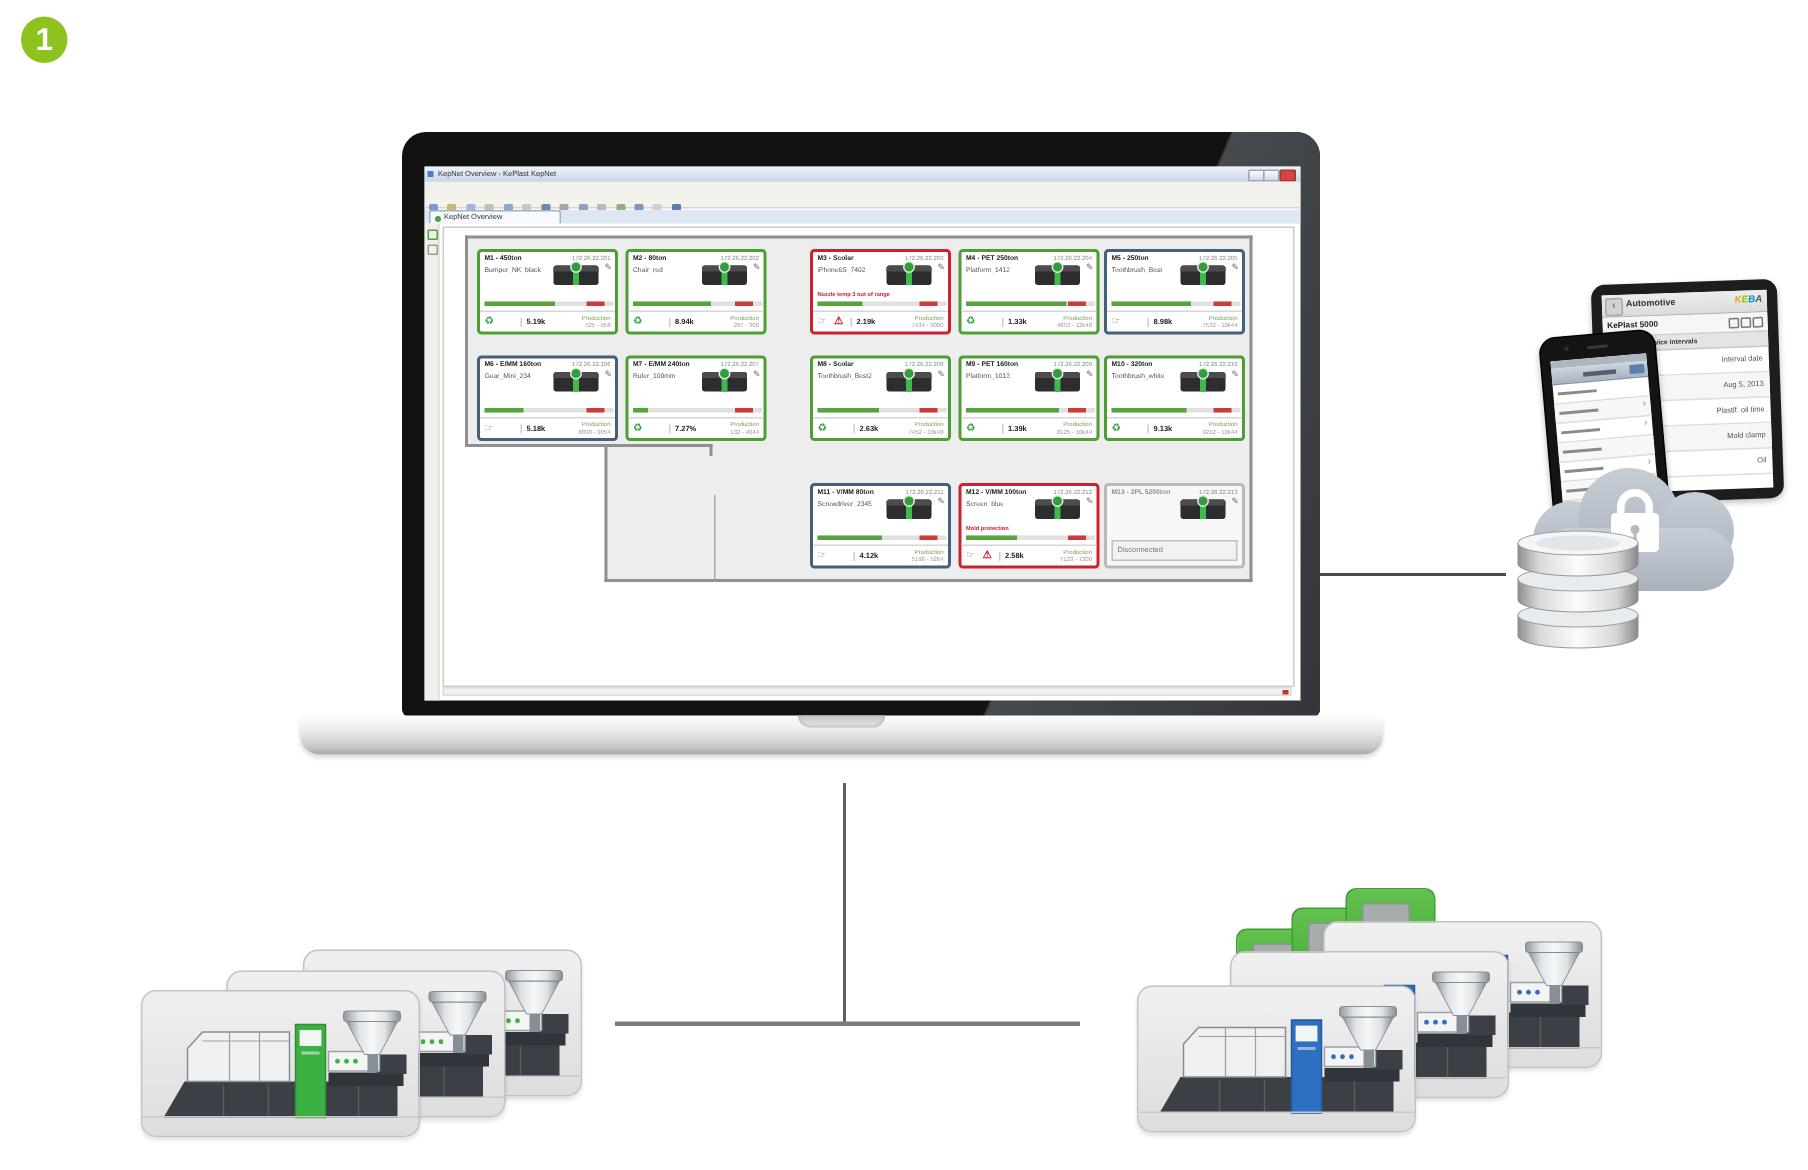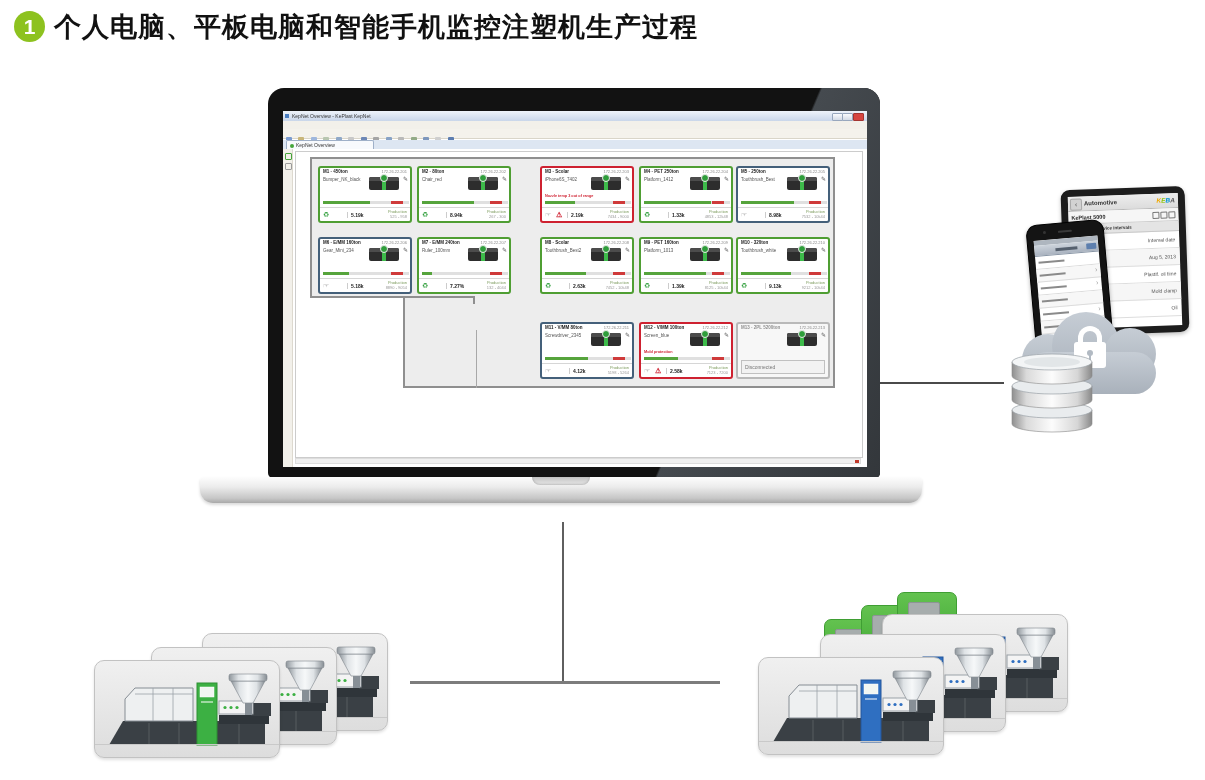--- a/index.html
+++ b/index.html
@@ -155,21 +155,20 @@
       <stop offset="0.5" stop-color="#fcfcfc"></stop>
         <stop offset="0.82" stop-color="#d6d6d6"></stop>
       <stop offset="1" stop-color="#898989"></stop>
     </linearGradient>
   </defs>
 </svg>
 
 <div id="page">
 
   <div id="hdr-badge" style="background: rgb(141, 194, 31);">1</div>
-  <div id="hdr-title">个人电脑、平板电脑和智能手机监控注塑机生产过程</div>
 
   <div class="cline" style="left:878px;top:382px;width:126px;height:2px;background:#4a4a4a;"></div>
   <div class="cline" style="left:562px;top:522px;width:2px;height:161px;"></div>
   <div class="cline" style="left:410px;top:681px;width:310px;height:3px;background:#7c7c7c;"></div>
 
   <div id="bezel">
       <div id="bezel-glare"></div>
     </div>
   <div id="base">
       <div id="base-notch"></div>

